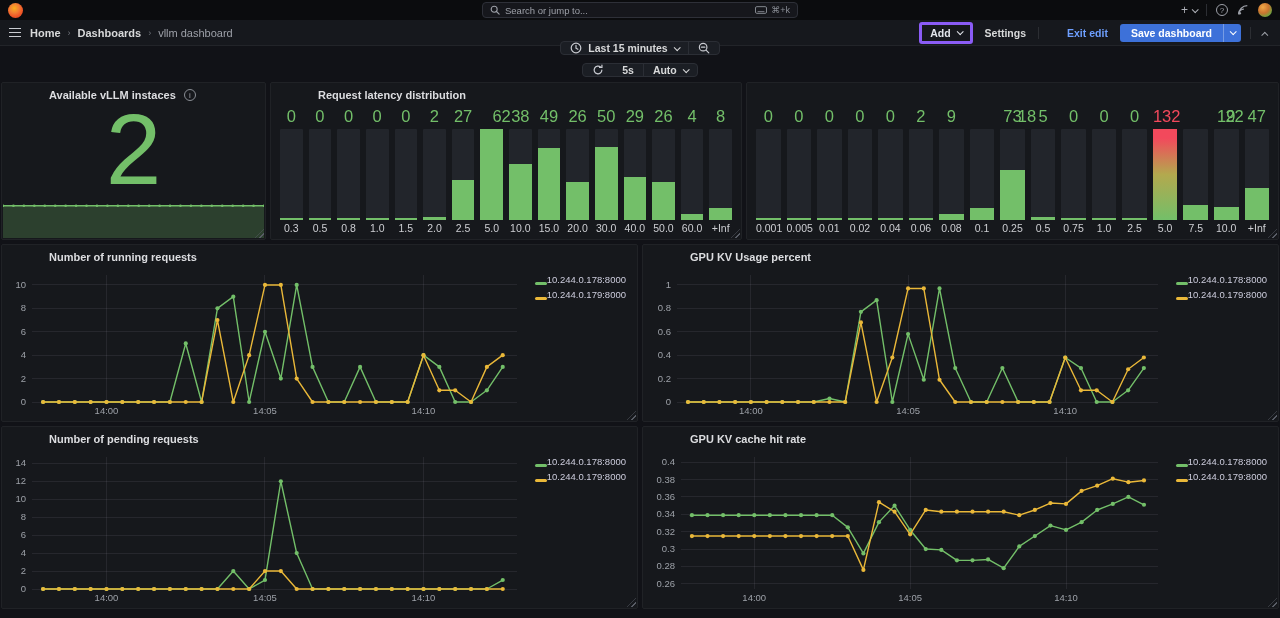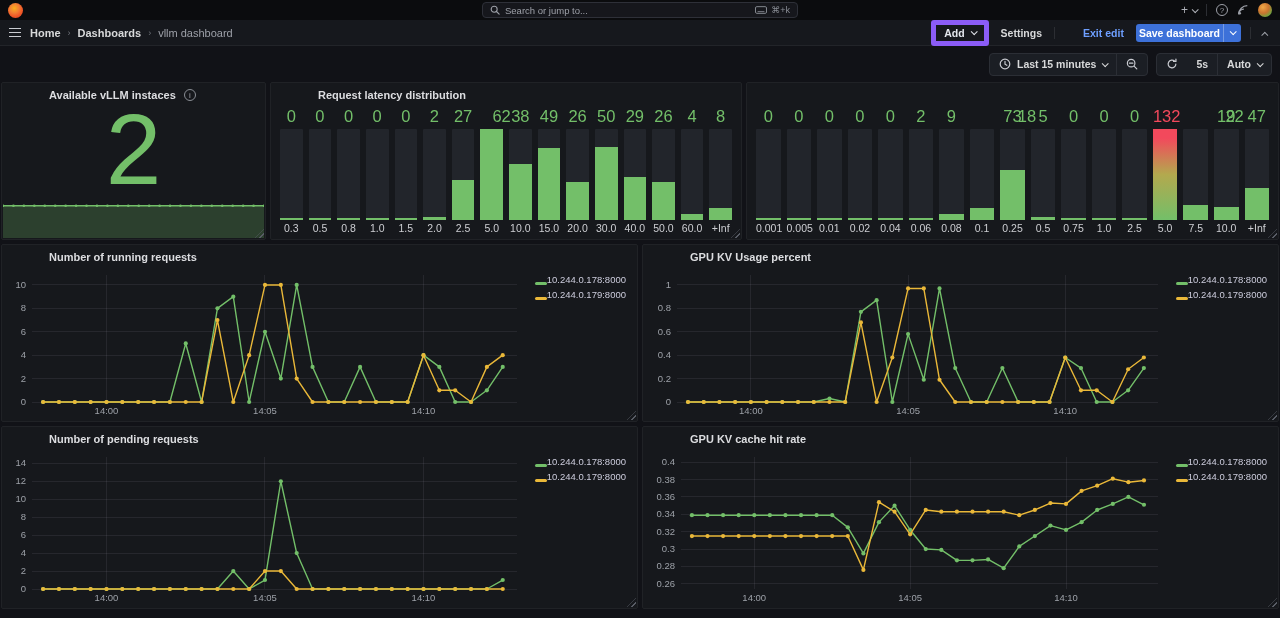--- a/index.html
+++ b/index.html
@@ -28,29 +28,29 @@
     background:radial-gradient(circle at 35% 30%, #f0a848 0%, #c9732f 45%, #70a23f 75%, #3f6b2c 100%); }
   
   .navbar { height:26px; background:#16181d; border-bottom:1px solid #222429; display:flex; align-items:center; padding:0 9px; gap:9px; }
   .burger { display:flex; flex-direction:column; gap:2.5px; cursor:pointer; }
   .burger i { display:block; width:12px; height:1.6px; background:#c9cbd1; }
   .crumbs { display:flex; align-items:center; gap:7px; font-size:11px; }
   .crumb-link { color:#d8d9da; font-weight:700; cursor:pointer; }
   .crumb-sep { color:#70747c; font-size:9px; }
   .crumb-current { color:#9da0a8; }
   .nav-actions { margin-left:auto; display:flex; align-items:center; gap:9px; font-size:10.5px; font-weight:600; }
-  .btn-add { border:5px solid #8b5cf6; border-radius:3px; padding:2px 8px; color:#e3e6ec; display:flex; gap:6px; align-items:center; cursor:pointer; }
+  .btn-add { border:3px solid #8b5cf6; border-radius:3px; padding:2px 8px; color:#e3e6ec; display:flex; gap:6px; align-items:center; cursor:pointer; }
   .btn-plain { color:#d8d9da; cursor:pointer; padding:2px 3px; }
   .btn-link { color:#6e9fff; cursor:pointer; padding:2px 3px;margin-left:16px; }
   .btn-save { background:#3d71d9; color:#fff; border-radius:3px; display:flex; align-items:stretch; cursor:pointer; overflow:hidden; }
-  .btn-save .main { padding:3px 3px; }
+  .btn-save .main { padding:3px 11px; }
   .btn-save .caret { padding:3px 6px; border-left:1px solid rgba(255,255,255,.3); display:flex; align-items:center; }
   .collapse-btn { color:#9da0a8; cursor:pointer; padding:0 3px; }
   
-  .toolbar-row { height:34px; display:flex; align-items:center; justify-content:flex-end; padding:5px 8px 3px; gap:8px; }
+  .toolbar-row { height:34px; display:flex; align-items:center; justify-content:flex-end; padding:5px 8px 3px; gap:8px;flex-direction:column; }
   .tgroup { display:flex; align-items:center; background:#1b1e24; border:1px solid #2b2e35; border-radius:4px; height:23px;
     font-size:10.5px; color:#d8d9da; font-weight:600; }
   .tseg { display:flex; align-items:center; gap:6px; padding:0 9px; height:100%; cursor:pointer; }
   .tsep { width:1px; height:100%; background:#2b2e35; }
   .ticon { stroke:#c9cbd1; fill:none; stroke-width:1.4; stroke-linecap:round; }
   
   .dashboard { padding:2px 1px 0; }
   .row { display:grid; gap:4px; margin-bottom:4px; }
   .row1 { grid-template-columns:265px 472px 1fr; height:158px; }
   .row2 { grid-template-columns:637px 1fr; height:178px; }

